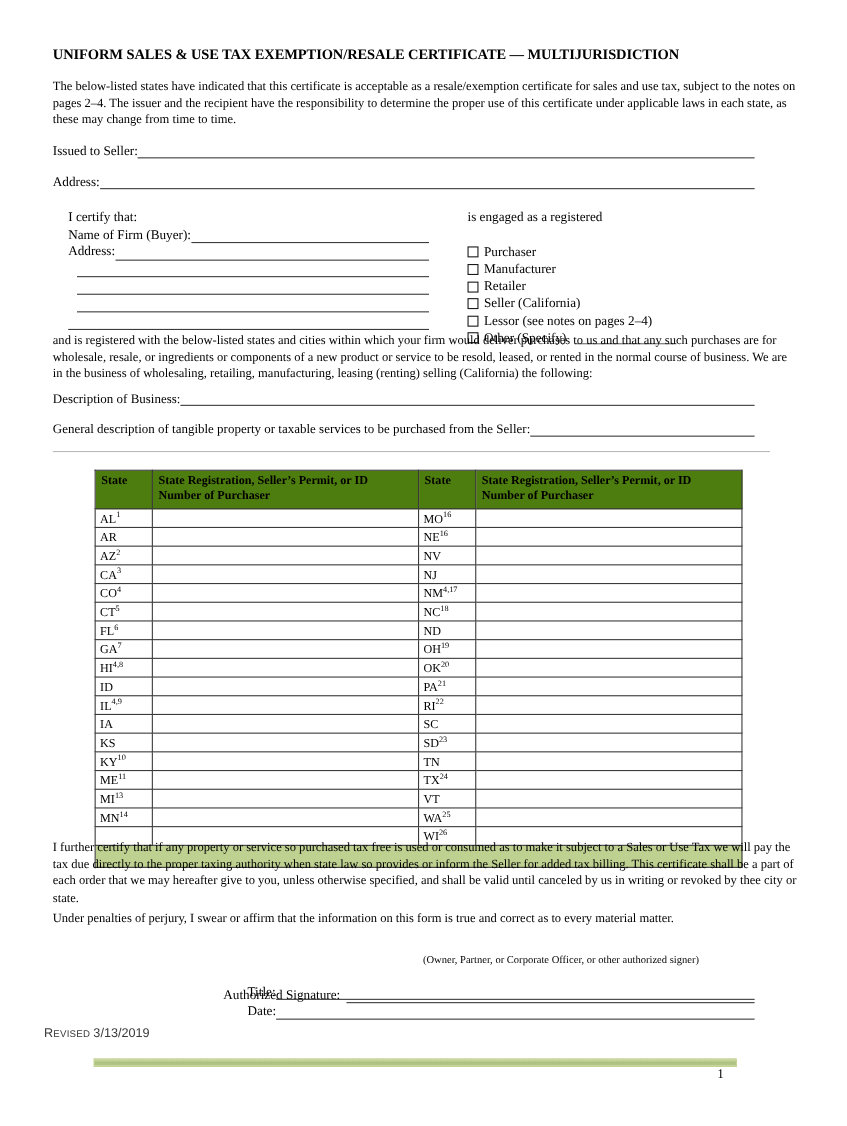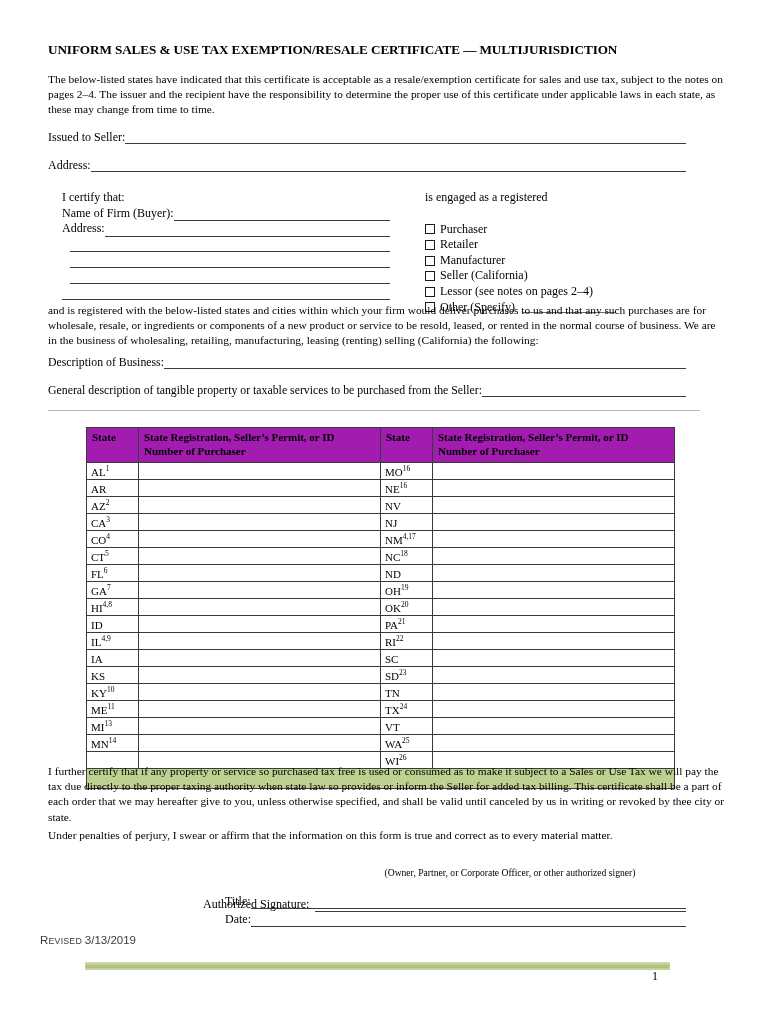--- a/index.html
+++ b/index.html
@@ -158,21 +158,21 @@
   }
   .reg-table th, .reg-table td {
     border: 1px solid #3a3a3a;
     padding: 0px 4px;
     vertical-align: top;
     line-height: 13px;
     height: 14px;
     box-sizing: border-box;
   }
   .reg-table thead th {
-    background: #a21caf;
+    background: #4d7c0f;
     font-weight: bold;
     font-size: 11px;
     line-height: 13.5px;
     padding: 3px 5px 4px 5px;
     text-align: left;
     vertical-align: top;
     height: auto;
   }
   .reg-table td.statecell {
     font-size: 11px;
@@ -311,25 +311,25 @@
 
   <div class="certify-right">
     <div class="engaged">is engaged as a registered</div>
 
     <div class="cbrow">
       <span class="checkbox"></span>
       <span class="cblabel">Purchaser</span>
     </div>
     <div class="cbrow">
       <span class="checkbox"></span>
-      <span class="cblabel">Retailer</span>
+      <span class="cblabel">Manufacturer</span>
     </div>
     <div class="cbrow">
       <span class="checkbox"></span>
-      <span class="cblabel">Manufacturer</span>
+      <span class="cblabel">Retailer</span>
     </div>
     <div class="cbrow">
       <span class="checkbox"></span>
       <span class="cblabel">Seller (California)</span>
     </div>
     <div class="cbrow">
       <span class="checkbox"></span>
       <span class="cblabel">Lessor (see notes on pages 2–4)</span>
     </div>
     <div class="cbrow">

